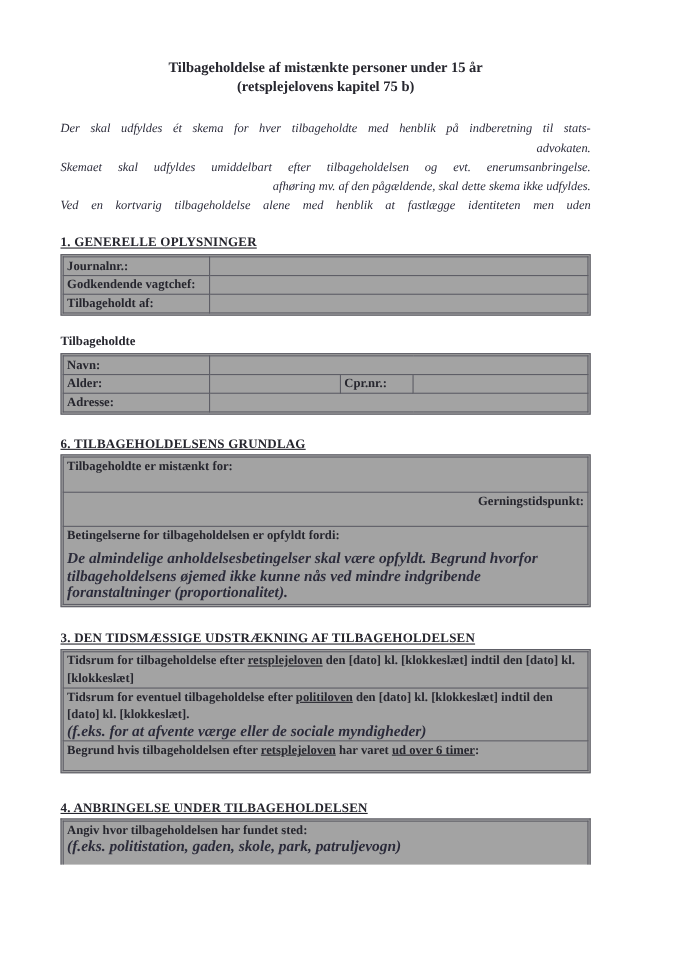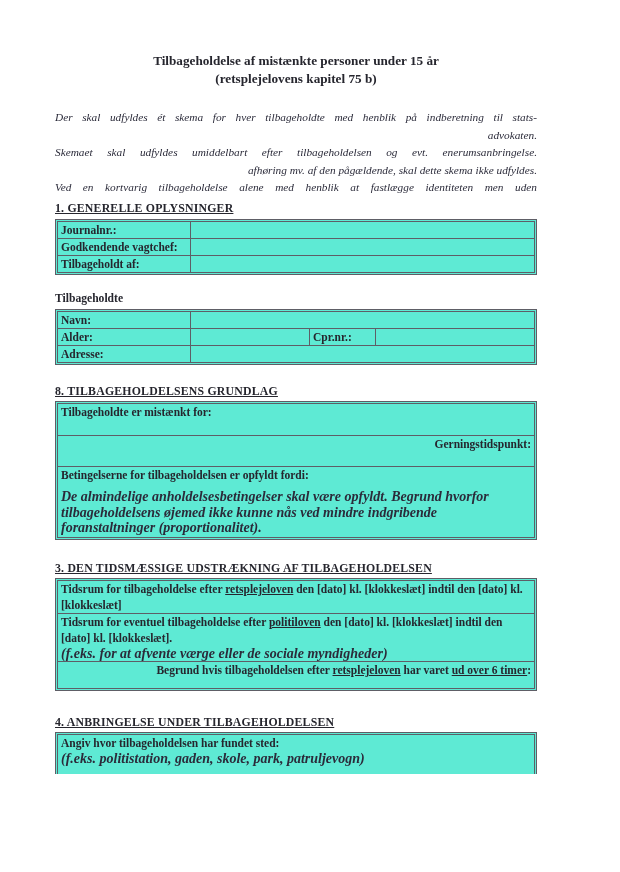--- a/index.html
+++ b/index.html
@@ -15,43 +15,43 @@
   .title-block { padding-top:52px; text-align:center; font-weight:bold; font-size:13.2px; line-height:18px; }
 
   .intro { margin-top:21px; font-style:italic; font-size:11.3px; line-height:17.6px; color:#2b2b3a; }
   .intro .line { white-space:normal;text-align:right; }
   .intro .j { text-align:justify; text-align-last:justify; }
 
   .sec-heading {
     font-weight:bold; font-size:11.8px; line-height:14px;
     text-decoration:underline; letter-spacing:0.2px;
   }
-  #sec1-heading { margin-top:4px; }
+  #sec1-heading { margin-top:16px; }
   #sec2-heading { margin-top:19px; }
   #sec3-heading { margin-top:21px; }
   #sec4-heading { margin-top:24px; }
 
   .sub-heading { margin-top:17px; font-weight:bold; font-size:11.6px; line-height:14px; }
 
-  .box { border:1px solid #5e5e66; padding:1px; margin-top:4px; width:482px; background:#5eead4; }
+  .box { border:1px solid #5e5e66; padding:1px; margin-top:4px; width:482px; background:#a3a3a3; }
   .box table { border-collapse:collapse; width:100%; table-layout:fixed; }
   .box td {
     border:1px solid #5e5e66; font-size:11.5px; line-height:16px;
     padding:0 3px; vertical-align:top;
   }
   td.lbl { font-weight:bold; }
   .smallrow td { height:16px; }
 
   .note { font-weight:bold; font-style:italic; font-size:14px; line-height:15.5px; color:#2b2b3a; }
   .u { text-decoration:underline; }
 
   .cell-h1 { height:31px; }
   .cell-h2 { height:30px;text-align:right; }
   .cell-flex { height:70px; display:flex; flex-direction:column; justify-content:space-between; padding-bottom:1px; }
-  .cell-gap { height:26px;text-align:right; }
+  .cell-gap { height:26px; }
 
   
   .box.cut { border-bottom:none; height:42px; overflow:hidden; }
   .box.cut .cell-inner {
     border:1px solid #5e5e66; border-bottom:none; height:41px;
     padding:0 3px; font-size:11.5px; line-height:16px;
   }
 </style>
 </head>
 <body>
@@ -119,21 +119,21 @@
           <td></td>
         </tr>
         <tr class="smallrow">
           <td class="lbl">Adresse:</td>
           <td colspan="3"></td>
         </tr>
       </tbody>
         </table>
     </div>
 
-    <div class="sec-heading" id="sec2-heading">8. TILBAGEHOLDELSENS GRUNDLAG</div>
+    <div class="sec-heading" id="sec2-heading">6. TILBAGEHOLDELSENS GRUNDLAG</div>
 
     <div class="box" style="margin-top:3px">
       <table>
         <tbody>
             <tr>
           <td class="lbl">
             <div class="cell-h1">Tilbageholdte er mistænkt for:</div>
           </td>
         </tr>
         <tr>

